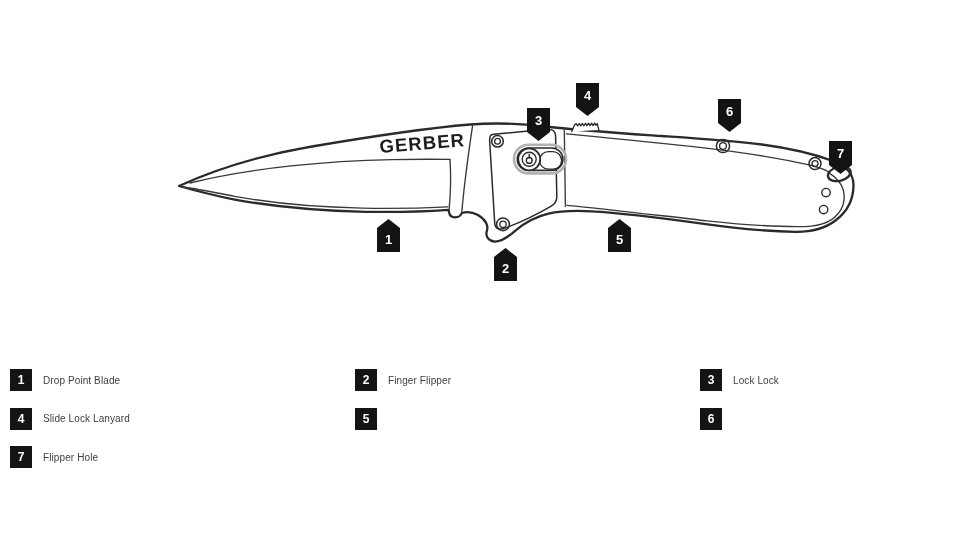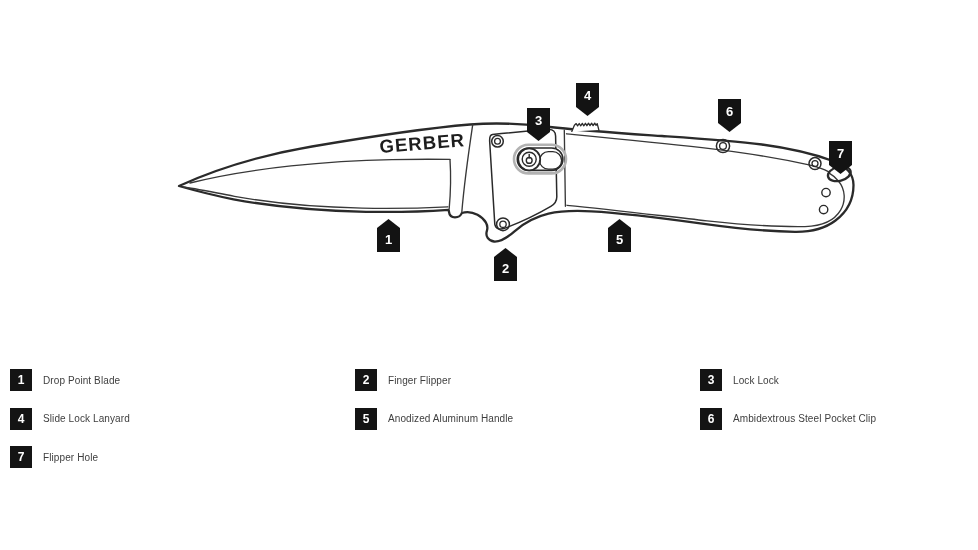--- a/index.html
+++ b/index.html
@@ -185,25 +185,23 @@
     <div class="legend-item">
       <span class="badge">3</span>
       <span class="legend-label">Lock Lock</span>
     </div>
     <div class="legend-item">
       <span class="badge">4</span>
       <span class="legend-label">Slide Lock Lanyard</span>
     </div>
     <div class="legend-item">
       <span class="badge">5</span>
-      <span class="legend-label">Anodized Aluminum Handle</span>
     </div>
     <div class="legend-item">
       <span class="badge">6</span>
-      <span class="legend-label">Ambidextrous Steel Pocket Clip</span>
     </div>
     <div class="legend-item">
       <span class="badge">7</span>
       <span class="legend-label">Flipper Hole</span>
     </div>
   </div>
 
 </div>
 
 </body></html>

